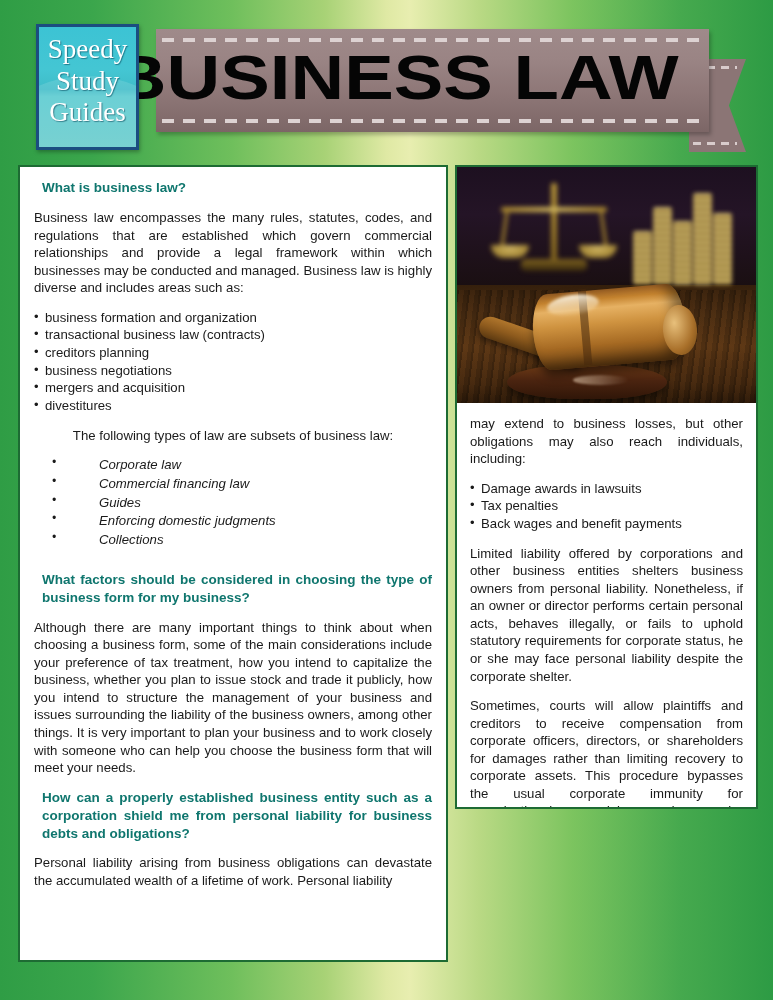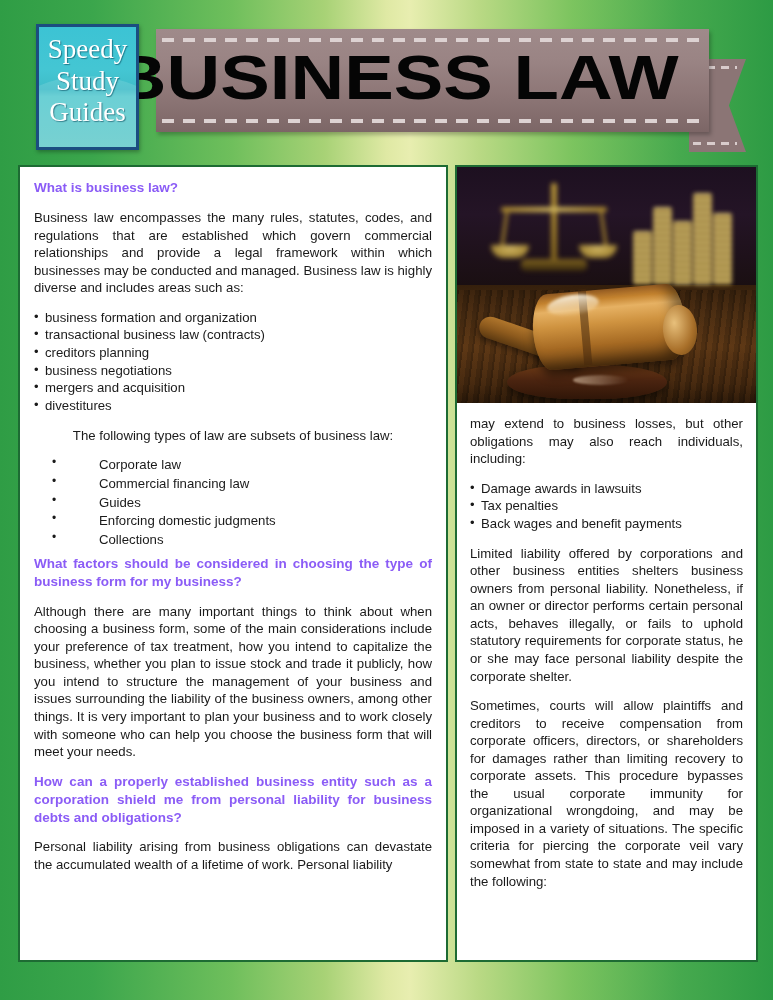--- a/index.html
+++ b/index.html
@@ -152,32 +152,32 @@
     left: 18px;
     top: 165px;
     width: 430px;
     height: 797px;
     padding: 12px 14px 0 14px;
   }
   .panel-right {
     left: 455px;
     top: 165px;
     width: 303px;
-    height: 797px;
+    height: 644px;
     padding: 0;
     overflow: hidden;
   }
 
   
   .q {
     font-size: 13.5px;
     font-weight: 700;
-    color: #8b5cf6;
+    color: #0f766e;
     line-height: 1.33;
-    margin: 0 0 12px 0;
+    margin: 0 0 12px 8px;
     text-align: justify;
   }
   .p {
     font-size: 13.2px;
     color: #1a1a1a;
     line-height: 1.33;
     margin: 0 0 12px 0;
     text-align: justify;
   }
   .p.nojust { text-align: center; }
@@ -197,22 +197,23 @@
   ul.bul li::before {
     content: "\2022";
     position: absolute;
     left: 0;
     top: -1px;
     font-size: 13px;
   }
 
   ul.bul-indent {
     list-style: none;
-    margin: 0 0 6px 0;
+    margin: 0 0 22px 0;
     padding: 0 0 0 18px;
+    font-style: italic;
   }
   ul.bul-indent li {
     font-size: 13.2px;
     color: #1a1a1a;
     line-height: 1.34;
     padding-left: 47px;
     position: relative;
     text-align: justify;
     margin-bottom: 1px;
   }

